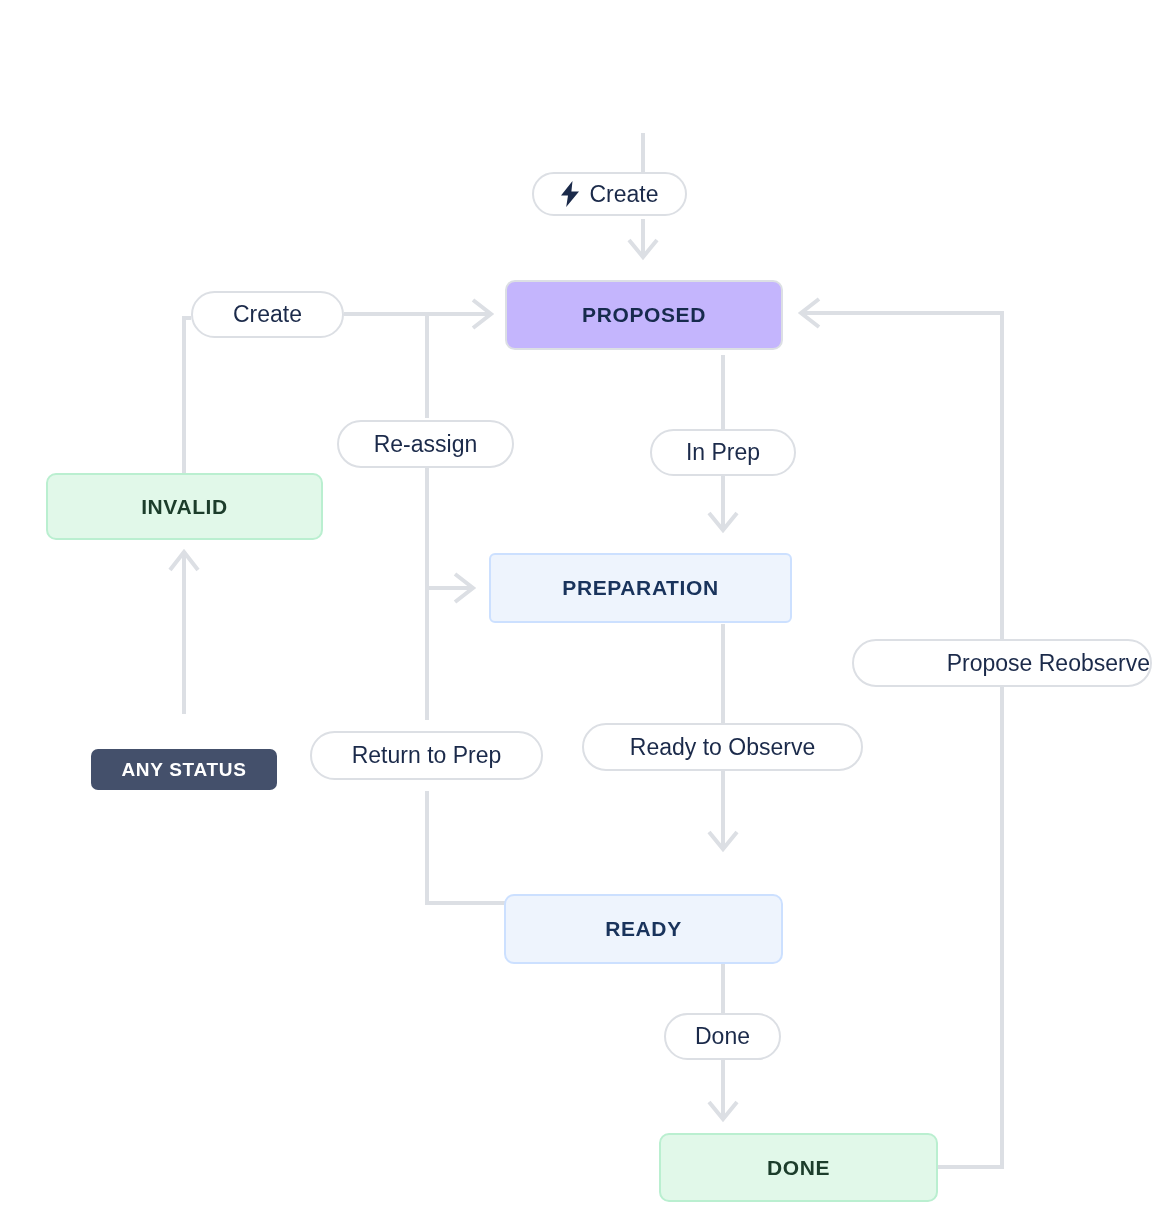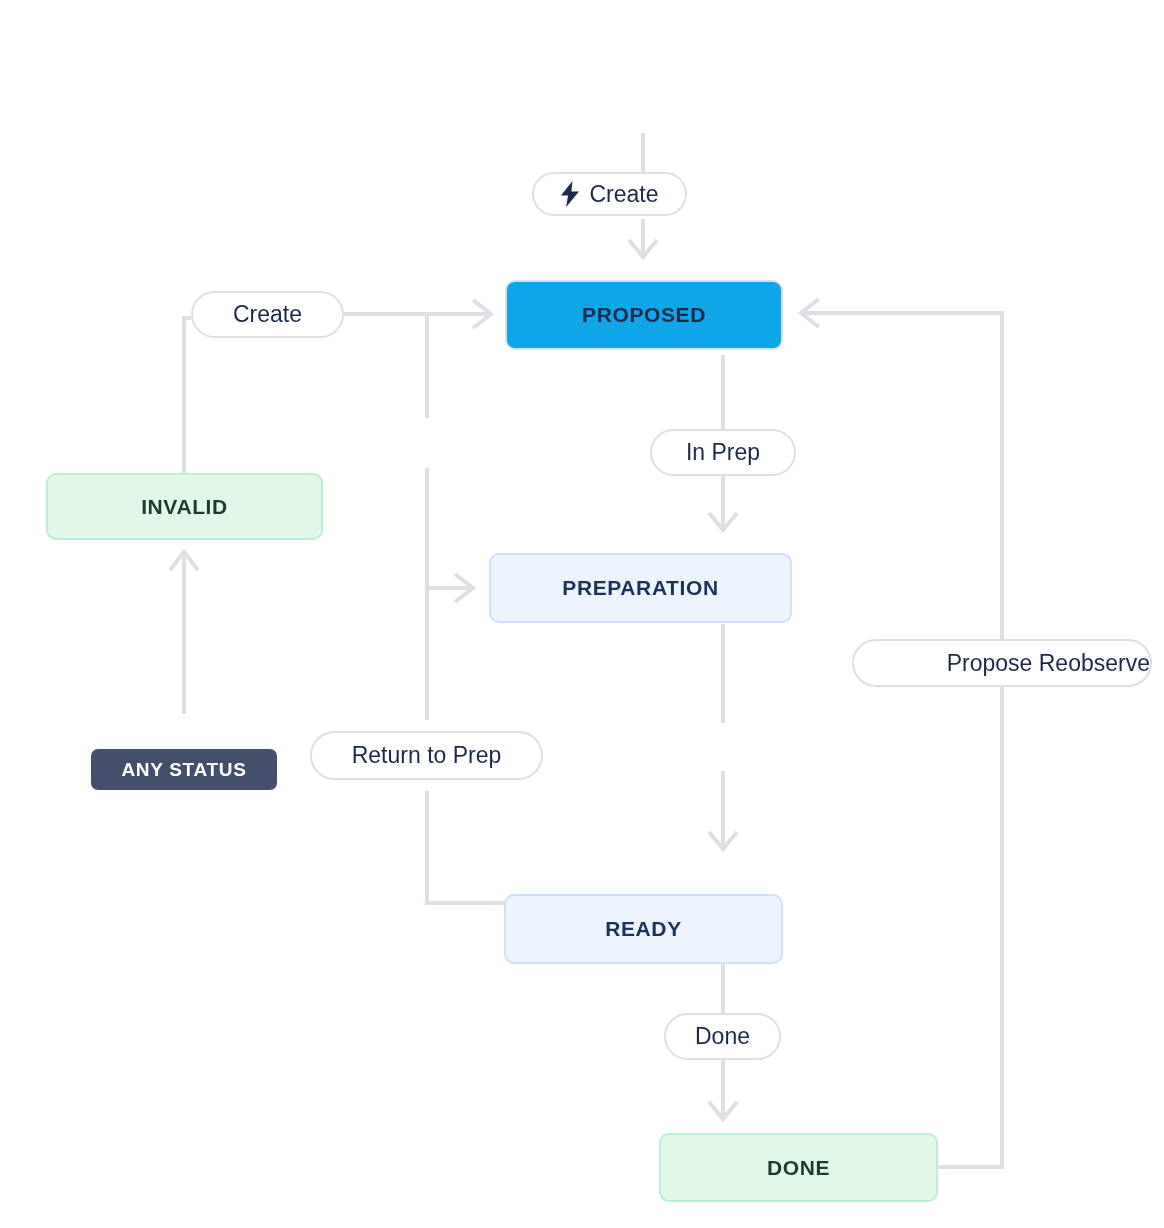--- a/index.html
+++ b/index.html
@@ -36,21 +36,21 @@
   }
   
   .state-box {
     border-radius: 10px;
     border-width: 2px;
     border-style: solid;
     font-weight: bold;
     font-size: 21px;
   }
   .state-neutral {
-    background: #0ea5e9;
+    background: #c4b5fd;
     border-color: #DCDFE4;
     color: #172B4D;
   }
   .state-blue {
     background: #EEF4FD;
     border-color: #CCE0FF;
     color: #19335C;
   }
   .state-green {
     background: #E1F8E9;
@@ -163,21 +163,21 @@
   </div>
 
   <div class="node state-box state-green" style="left:46px; top:473px; width:277px; height:67px;">
     <span>INVALID</span>
   </div>
 
   <div class="node badge-node" style="left:91px; top:717px; width:186px; height:41px;">
     <span>ANY STATUS</span>
   </div>
 
-  <div class="node state-box state-blue" style="left:489px; top:553px; width:303px; height:70px;">
+  <div class="node state-box state-blue" style="left:489px; top:553px; width:303px; height:70px;border-radius:6px;">
     <span>PREPARATION</span>
   </div>
 
   <div class="node state-box state-blue" style="left:504px; top:870px; width:279px; height:70px;margin-top:24px;">
     <span>READY</span>
   </div>
 
   <div class="node state-box state-green" style="left:659px; top:1133px; width:279px; height:69px;">
     <span>DONE</span>
   </div>
@@ -188,29 +188,35 @@
         <path d="M12.5 0 L1 14.5 H8 L6.2 26 L19 10.5 H11.4 Z" fill="#1B2A4A"></path>
       </svg>
     </span>
     <span>Create</span>
   </div>
 
   <div class="pill" style="left:191px; top:291px; width:153px; height:47px;">
     <span>Create</span>
   </div>
 
+  <div class="pill" style="left:337px; top:420px; width:177px; height:48px;">
+    <span>Re-assign</span>
+  </div>
 
   <div class="pill" style="left:650px; top:429px; width:146px; height:47px;">
     <span>In Prep</span>
   </div>
 
   <div class="pill" style="left:310px; top:731px; width:233px; height:49px;">
     <span>Return to Prep</span>
   </div>
 
+  <div class="pill" style="left:582px; top:723px; width:281px; height:48px;">
+    <span>Ready to Observe</span>
+  </div>
 
   <div class="pill" style="left:664px; top:1013px; width:117px; height:47px;">
     <span>Done</span>
   </div>
 
   <div class="pill" style="left:852px; top:639px; width:300px; height:48px;justify-content:flex-end;">
     <span>Propose Reobserve</span>
   </div>
 
 </div>

